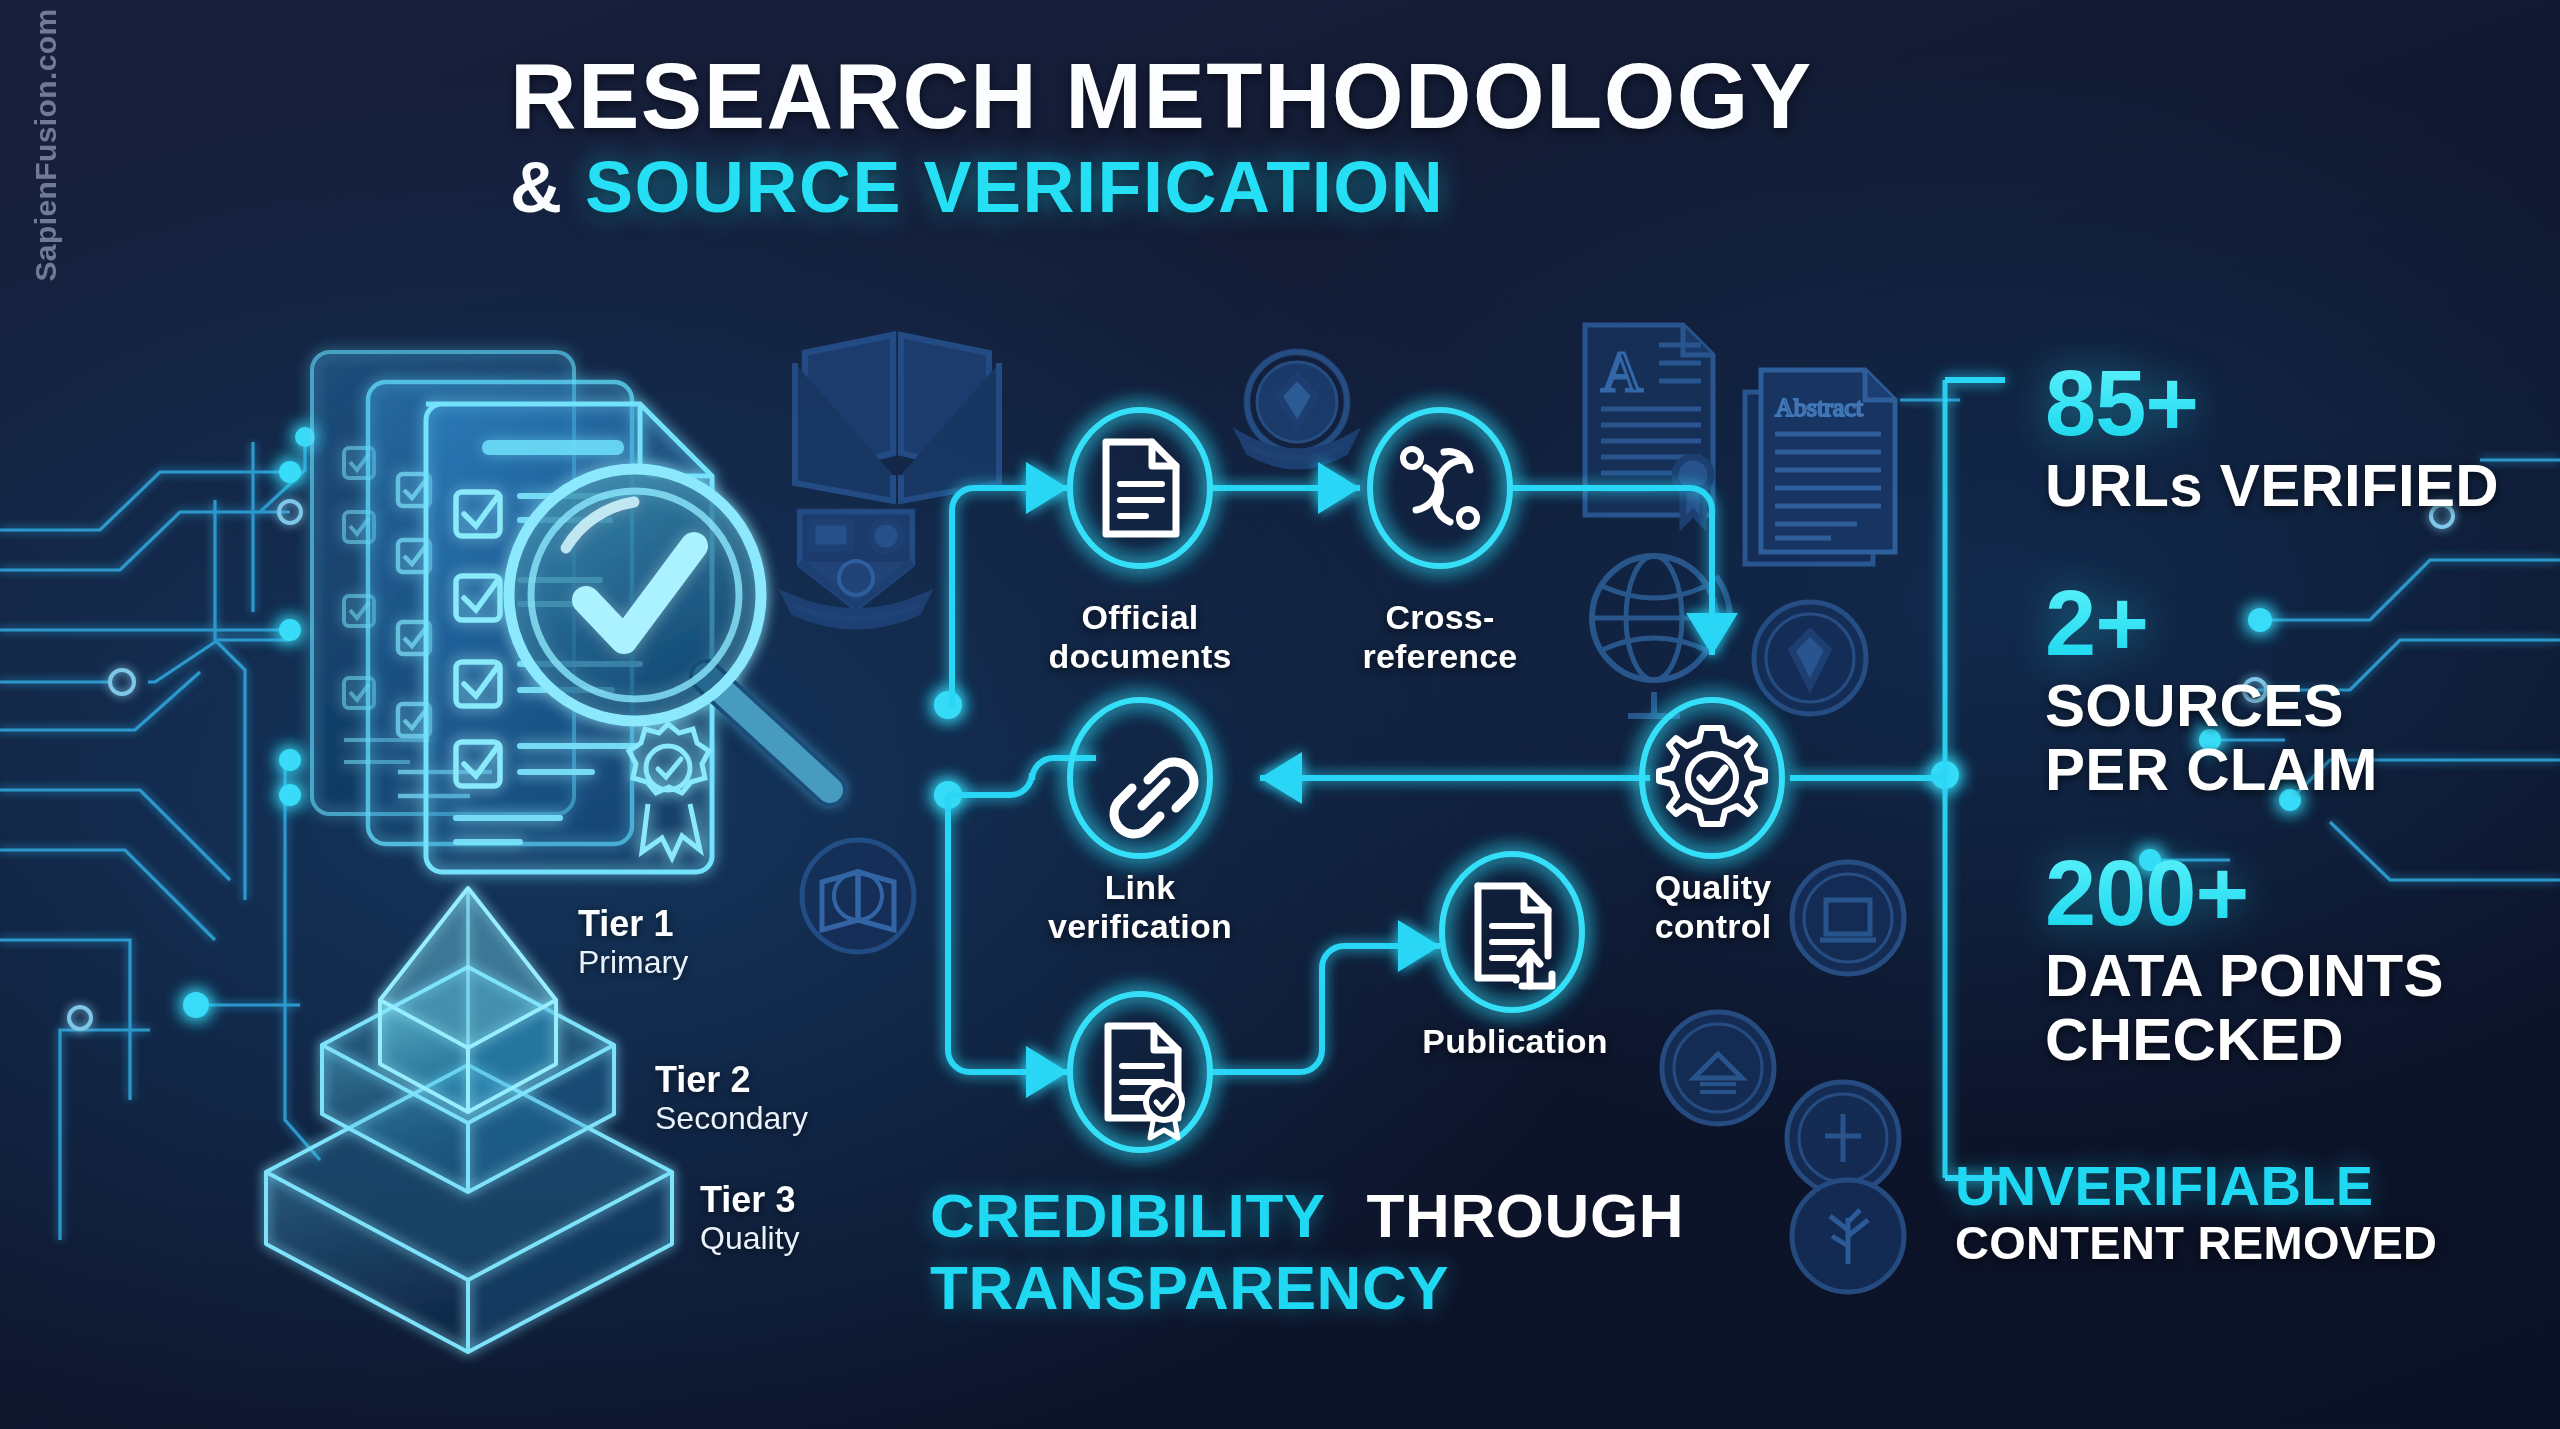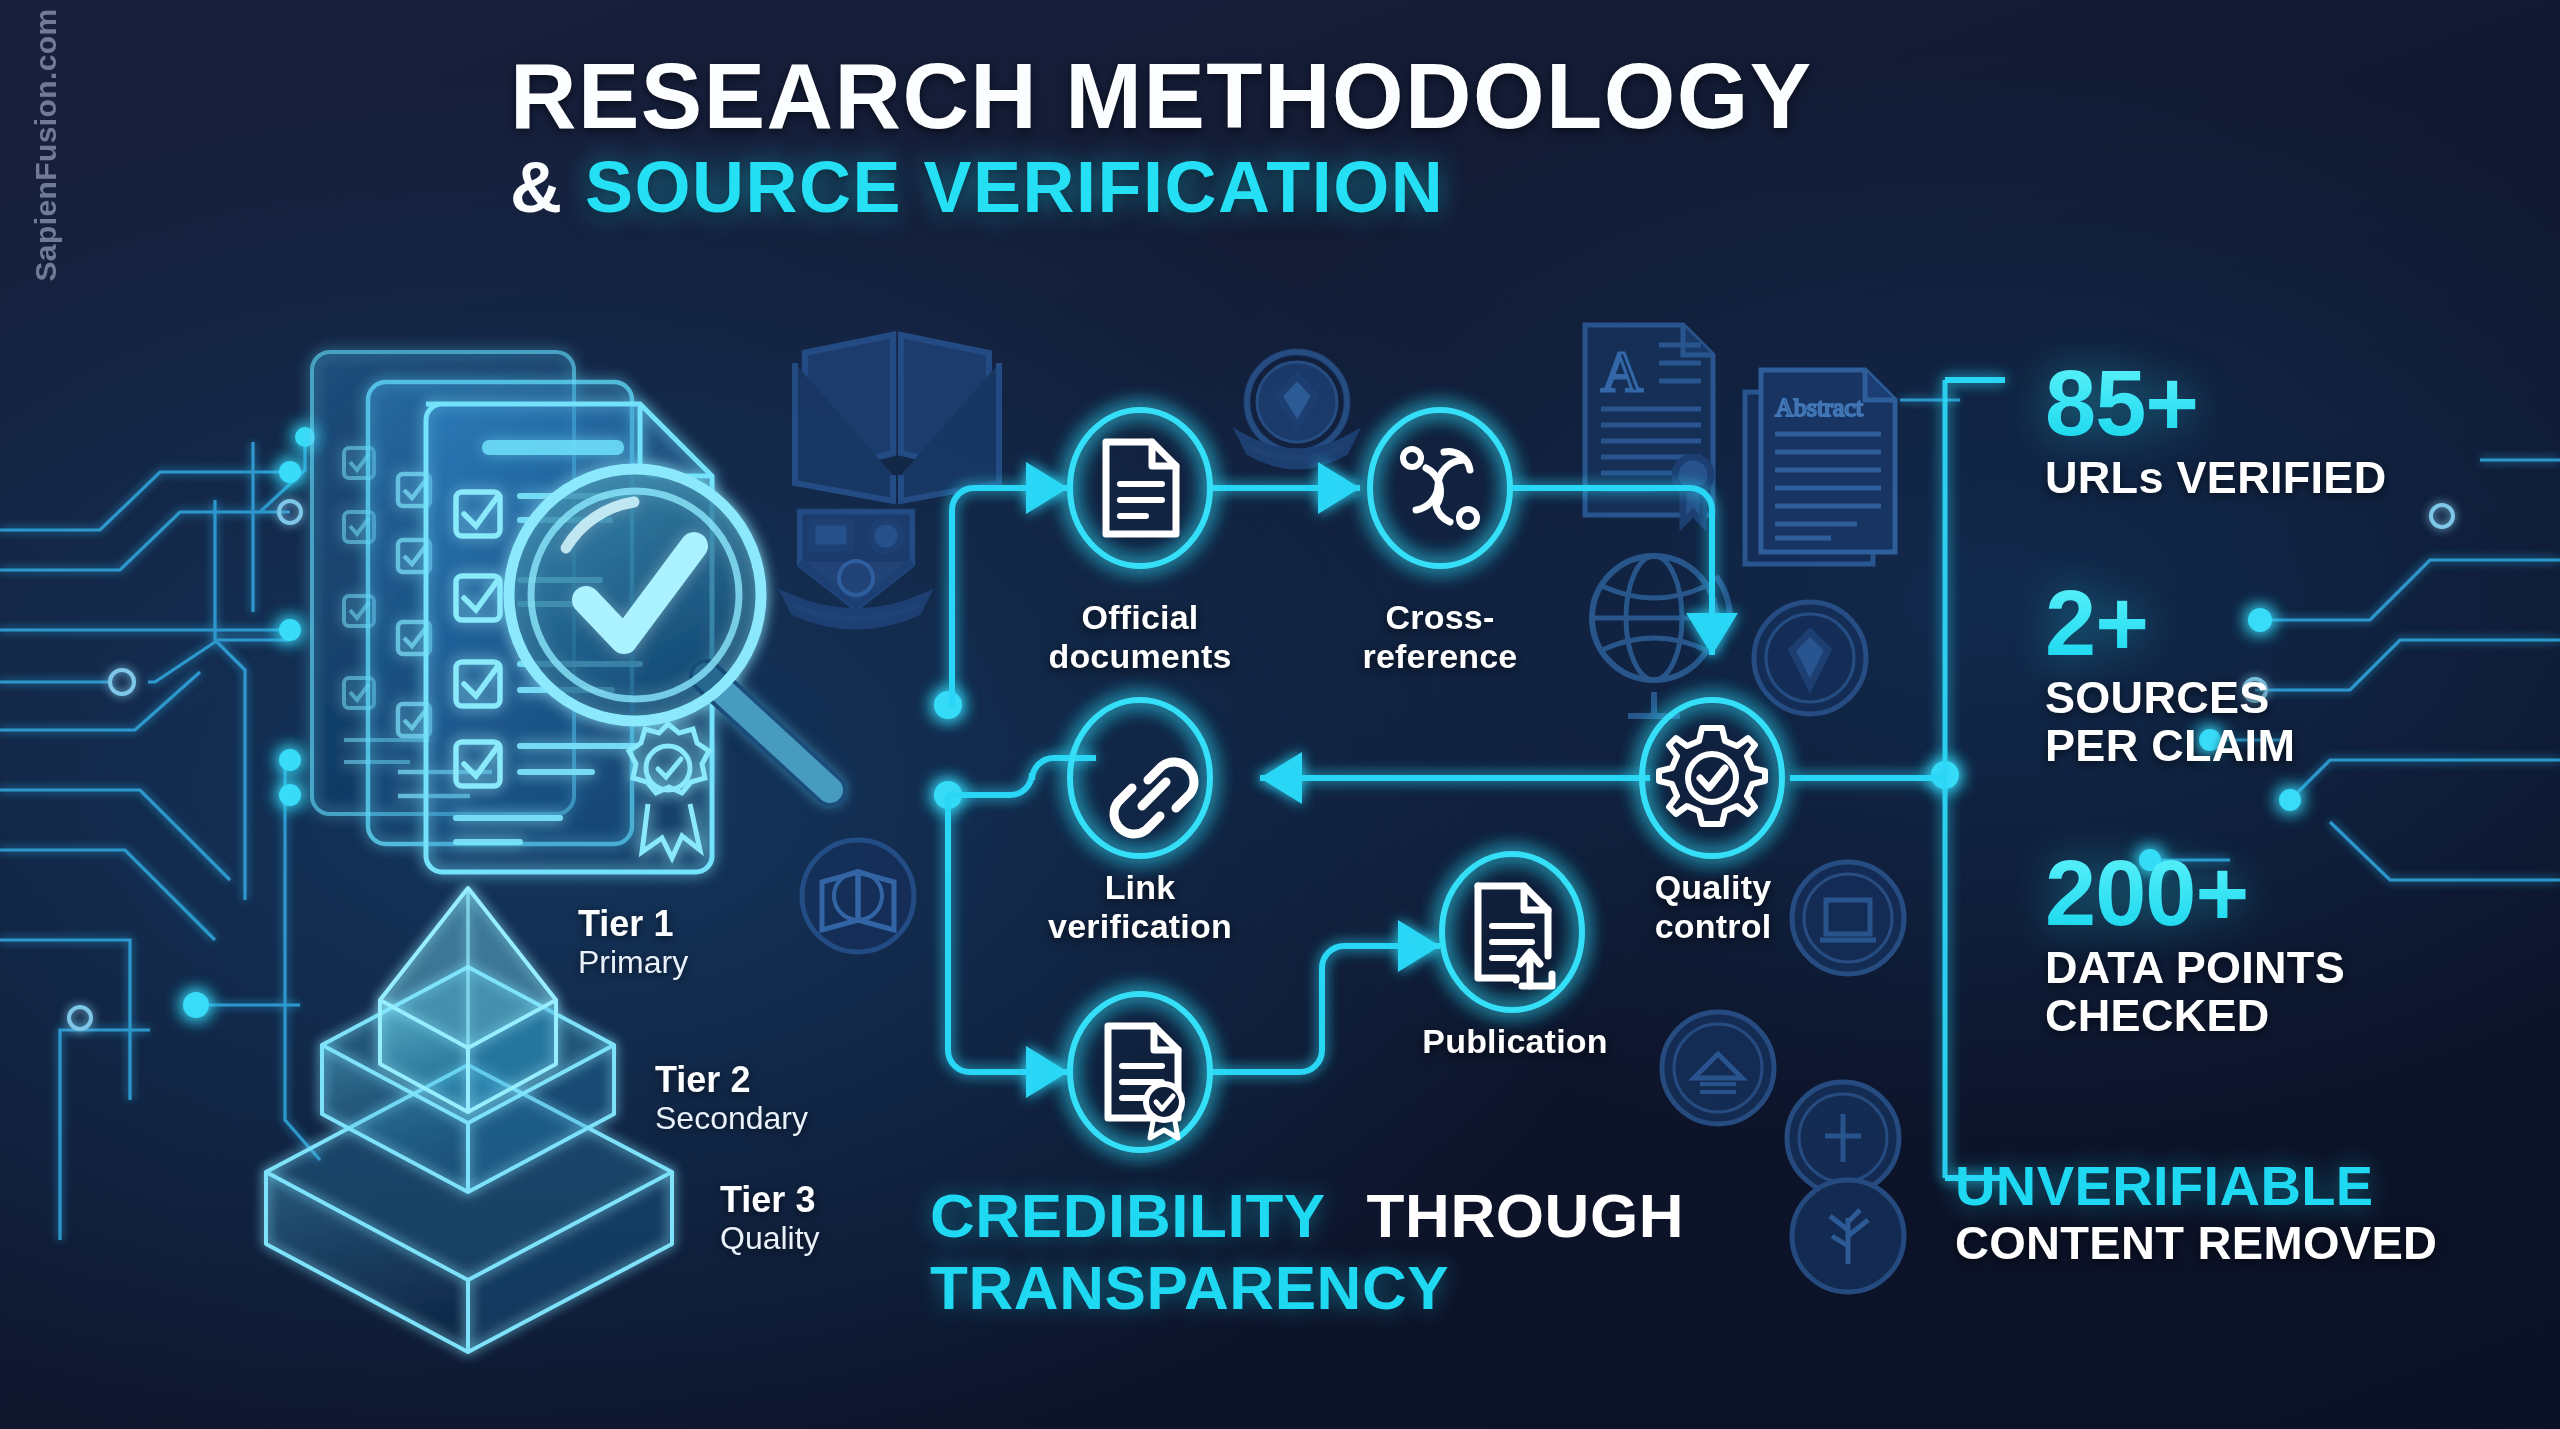--- a/index.html
+++ b/index.html
@@ -78,21 +78,21 @@
   .stat .num {
     font-size:92px; font-weight:800; line-height:.98; letter-spacing:-1px;
     color:#2ae4f0;
     background:linear-gradient(180deg,#5cf2fa 0%,#17d6ee 100%);
     -webkit-background-clip:text; background-clip:text;
     -webkit-text-fill-color:transparent;
     filter:drop-shadow(0 0 20px rgba(38,224,243,.42));
   }
   .stat .cap {
     margin-top:6px;
-    font-size:45px; font-weight:700; line-height:1.07; letter-spacing:.3px;
+    font-size:60px; font-weight:700; line-height:1.07; letter-spacing:.3px;
     color:#ffffff; text-shadow:0 3px 9px rgba(0,0,0,.6);
   }
   #removed { position:absolute; left:1955px; top:1155px; }
   #removed .a {
     font-size:56px; font-weight:800; letter-spacing:.4px; line-height:1.1;
     color:#1fd8f2; text-shadow:0 0 24px rgba(31,216,242,.45);
   }
   #removed .b {
     font-size:47px; font-weight:700; letter-spacing:.3px; line-height:1.12;
     color:#ffffff; text-shadow:0 3px 9px rgba(0,0,0,.6);
@@ -583,21 +583,21 @@
   </div>
 
   <div class="tier" style="left:578px; top:904px;">
     <div class="t">Tier 1</div>
     <div class="s">Primary</div>
   </div>
   <div class="tier" style="left:655px; top:1060px;">
     <div class="t">Tier 2</div>
     <div class="s">Secondary</div>
   </div>
-  <div class="tier" style="left:720px; top:1180px;">
+  <div class="tier" style="left:700px; top:1180px;">
     <div class="t">Tier 3</div>
     <div class="s">Quality</div>
   </div>
 
   <div id="tagline">
     <div>
       <span class="cy">CREDIBILITY</span>
       <span class="wh">THROUGH</span>
     </div>
     <div class="cy">TRANSPARENCY</div>

